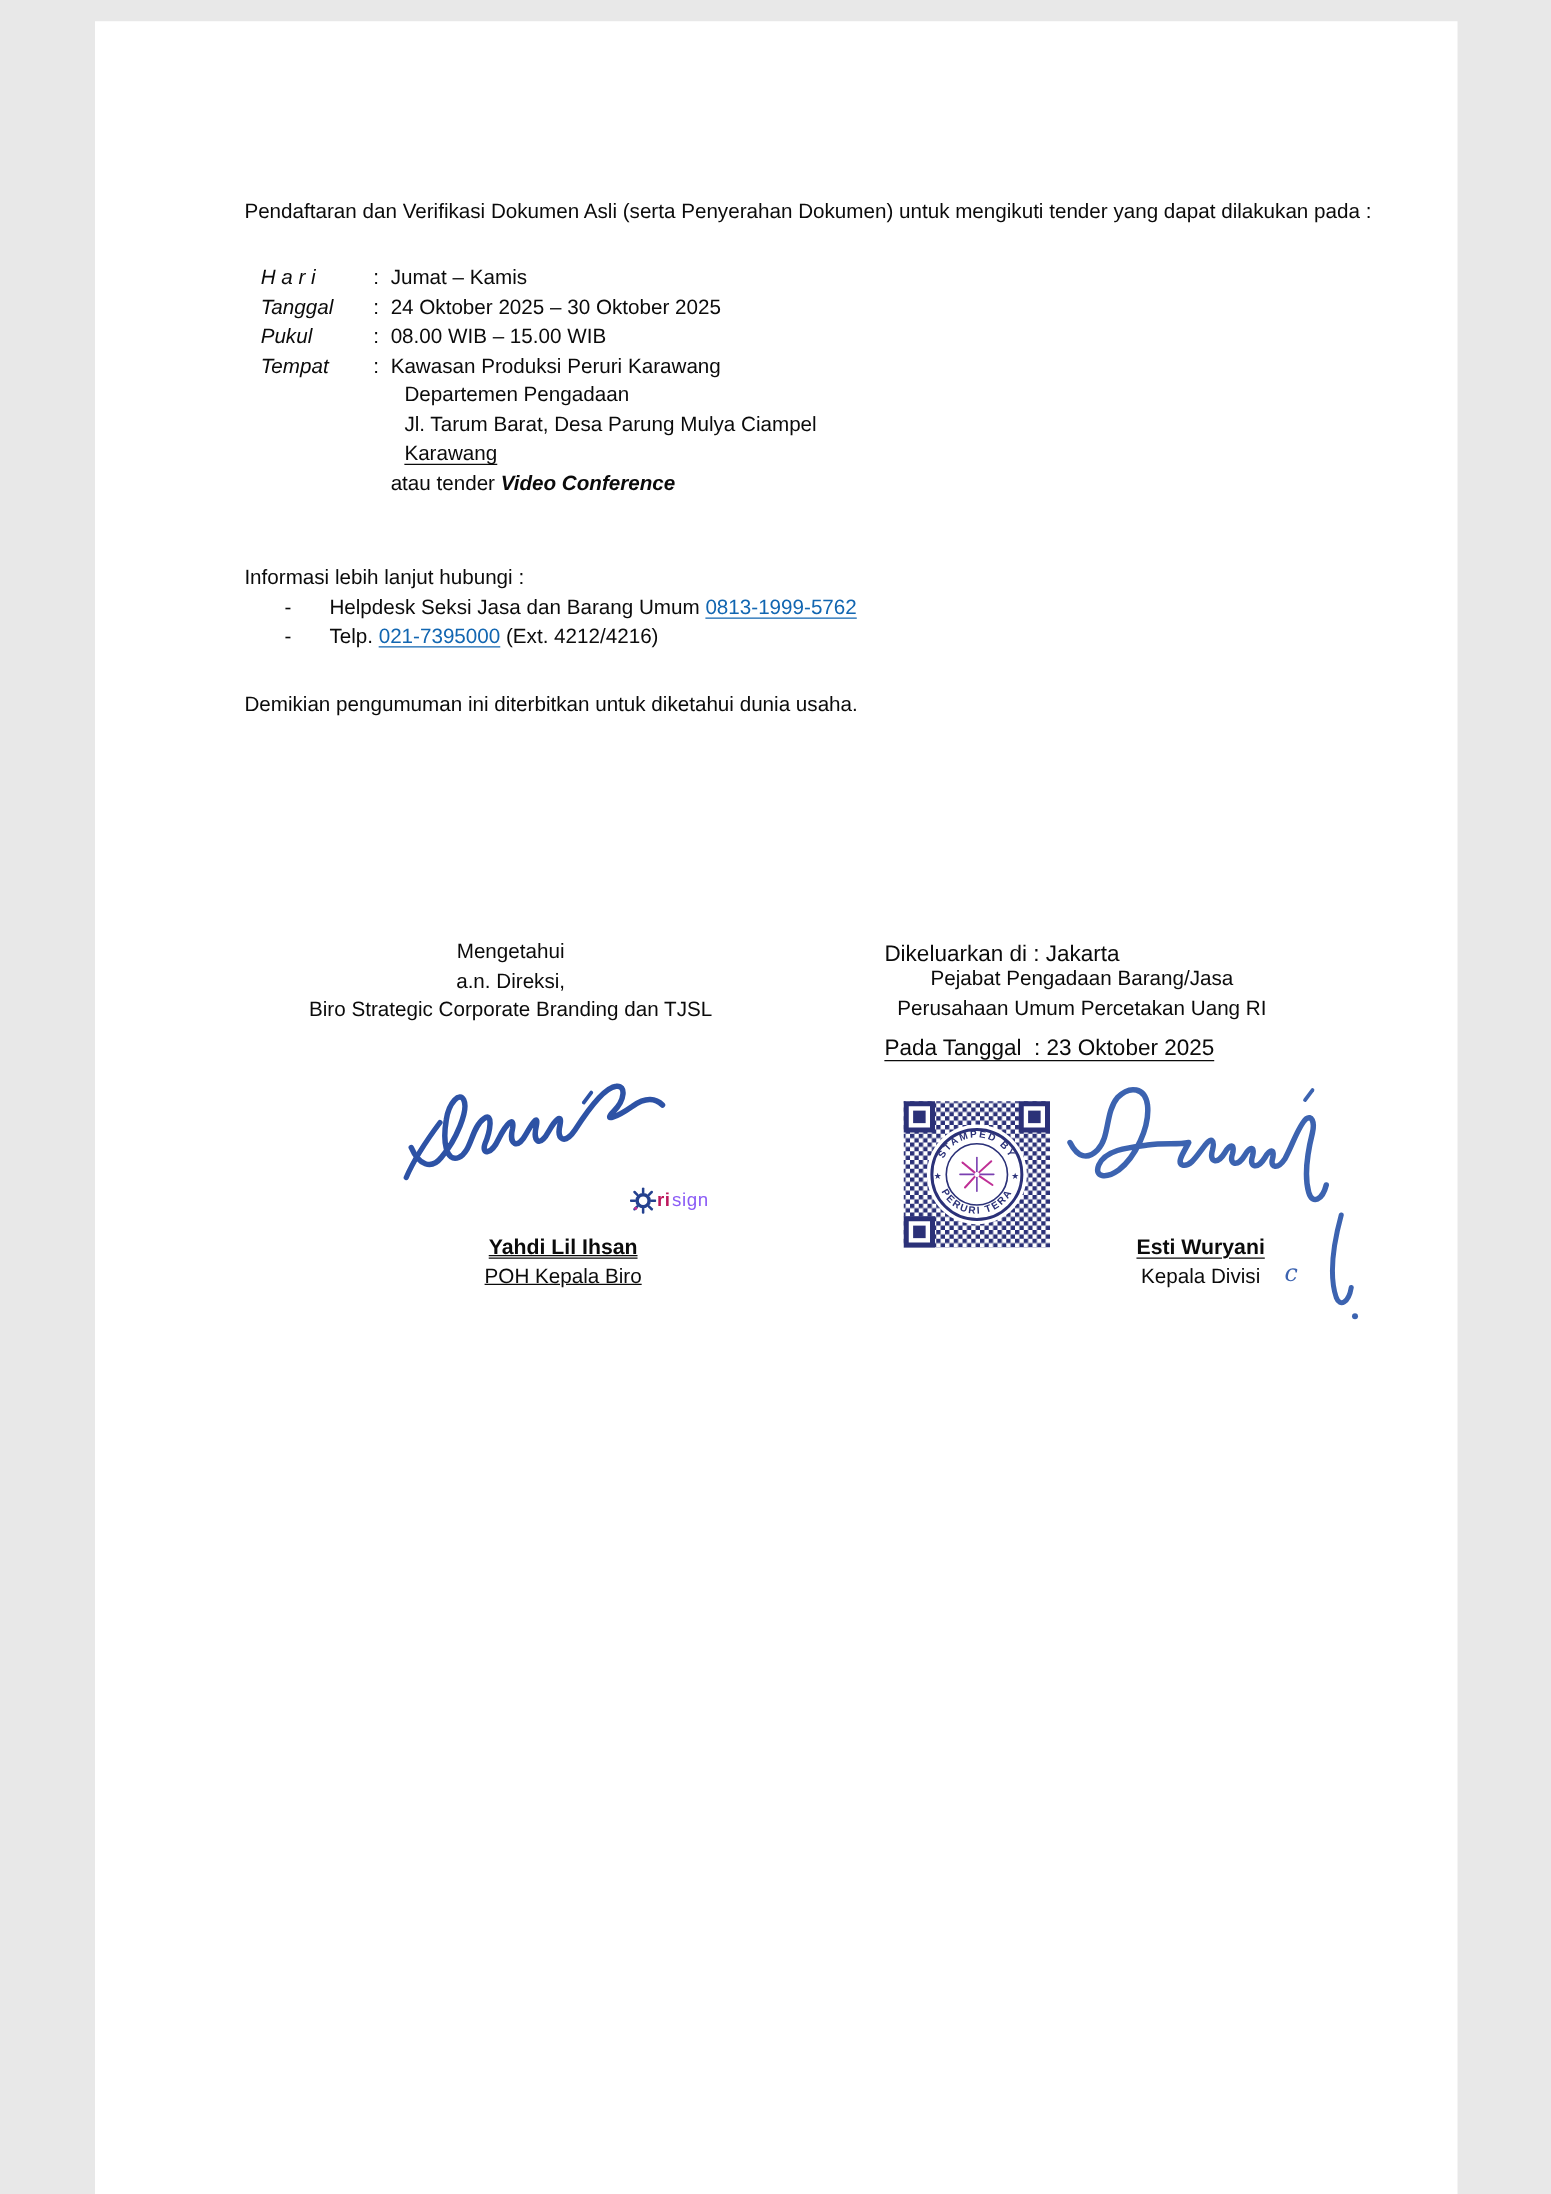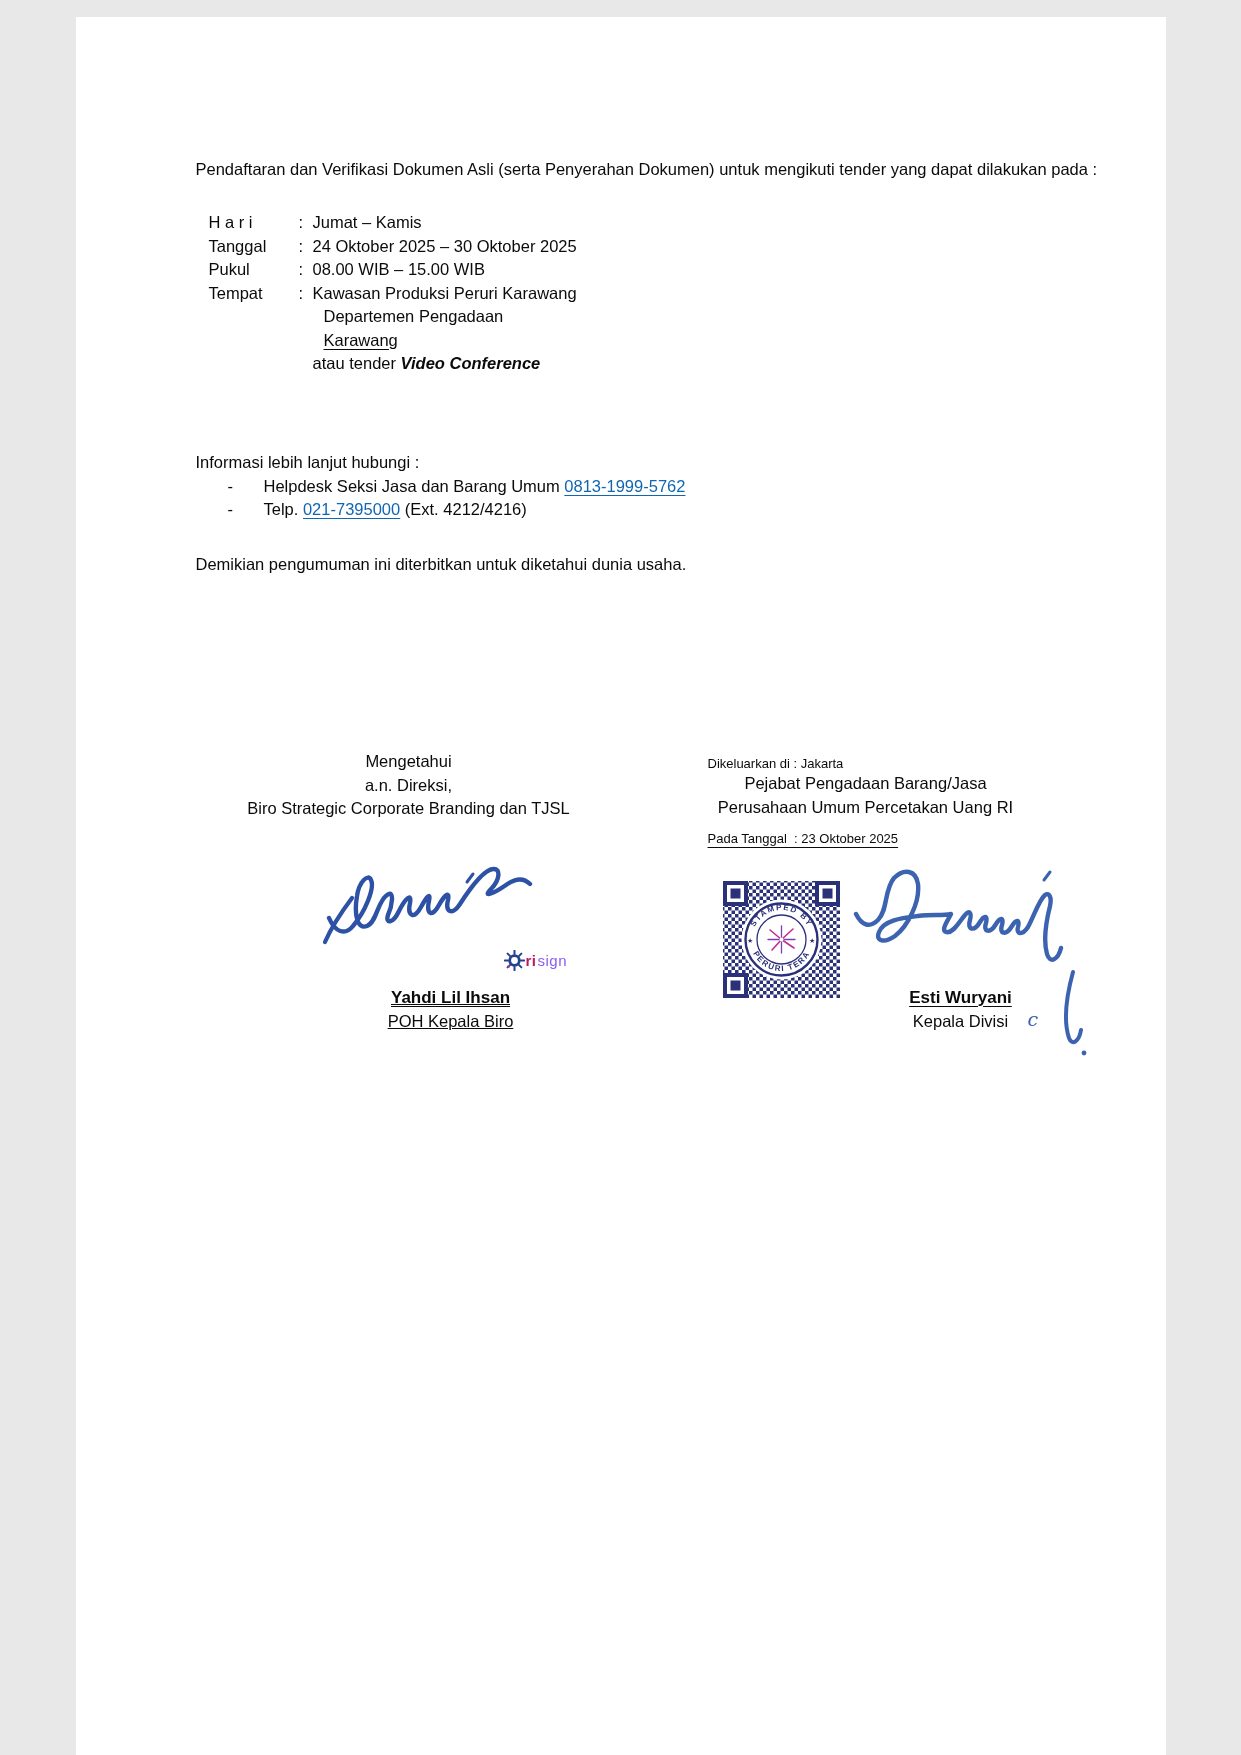--- a/index.html
+++ b/index.html
@@ -6,32 +6,32 @@
   .page{
     position:relative;width:1090px;height:1755px;background:#ffffff;
     margin:17px auto;font-family:"Liberation Sans", sans-serif;color:#0b0b0b;
     overflow:hidden;
   }
   .abs{position:absolute;}
   .body-text{font-size:16.5px;line-height:23.5px;}
   .intro{left:120px;top:141px;width:902px;}
   .schedule{left:133px;top:194px;}
   .sched-row{display:flex;}
-  .sched-label{display:inline-block;width:90px;flex:0 0 90px;}
+  .sched-label{display:inline-block;width:90px;flex:0 0 90px;font-style:italic;}
   .sched-sep{display:inline-block;width:14px;flex:0 0 14px;}
   .cont{padding-left:115px;}
   .cont-alt{padding-left:104px;}
   .u{text-decoration:underline;text-underline-offset:3px;text-align:center;}
   .bold-italic{font-weight:bold;font-style:italic;}
   .contact{left:120px;top:434px;}
   .bullet-row{display:flex;padding-left:32px;}
   .bullet{display:inline-block;width:36px;flex:0 0 36px;}
   a.doc-link{color:#1266b1;text-decoration:underline;text-underline-offset:3px;cursor:pointer;}
   .closing{left:120px;top:536px;}
-  .issuance{left:632px;top:684px;font-size:13px;line-height:25px;white-space:pre;}
+  .issuance{left:632px;top:684px;font-size:18px;line-height:25px;white-space:pre;}
   .issuance .date{text-decoration:underline;text-underline-offset:4px;}
   .sig-head{text-align:center;font-size:16.5px;line-height:23.7px;}
   .left-head{left:117px;top:733px;width:432px;}
   .right-head{left:600px;top:755px;width:380px;}
   .name-block{text-align:center;font-size:16.5px;line-height:23.5px;}
   .left-name{left:250px;top:969px;width:250px;text-decoration:underline;}
   .right-name{left:775px;top:969px;width:220px;}
   .sig-name{font-weight:bold;font-size:17px;text-decoration:underline;text-underline-offset:3px;}
   .sig-img{pointer-events:none;}
   .esign-logo{left:428px;top:933px;display:flex;align-items:center;gap:1px;}
@@ -61,20 +61,21 @@
       <span class="sched-label">Pukul</span>
       <span class="sched-sep">:</span>
       <span>08.00 WIB – 15.00 WIB</span>
     </div>
     <div class="sched-row">
       <span class="sched-label">Tempat</span>
       <span class="sched-sep">:</span>
       <span>Kawasan Produksi Peruri Karawang</span>
     </div>
     <div class="cont">Departemen Pengadaan</div>
+    <div class="cont">Jl. Tarum Barat, Desa Parung Mulya Ciampel</div>
     <div class="cont"><span class="u">Karawang</span></div>
     <div class="cont-alt"><span>atau tender </span><span class="bold-italic">Video Conference</span></div>
   </div>
 
   <div class="abs body-text contact">
     <div>Informasi lebih lanjut hubungi :</div>
     <div class="bullet-row">
       <span class="bullet">-</span>
       <span><span>Helpdesk Seksi Jasa dan Barang Umum </span><a class="doc-link">0813-1999-5762</a><span></span></span>
     </div>

